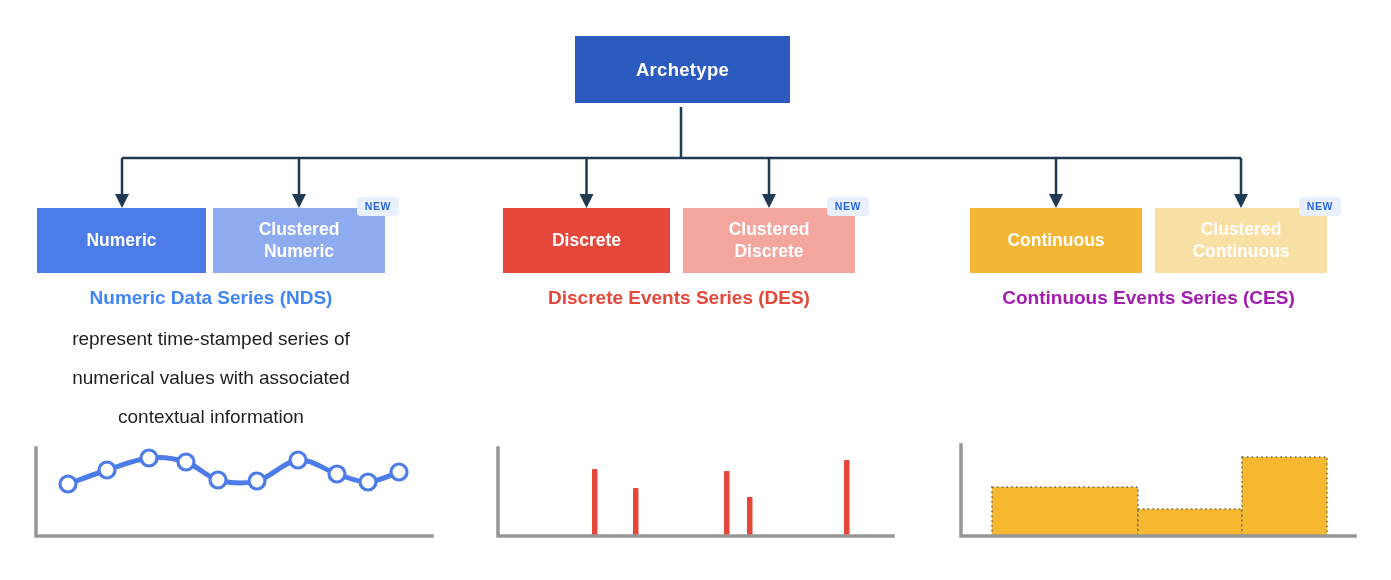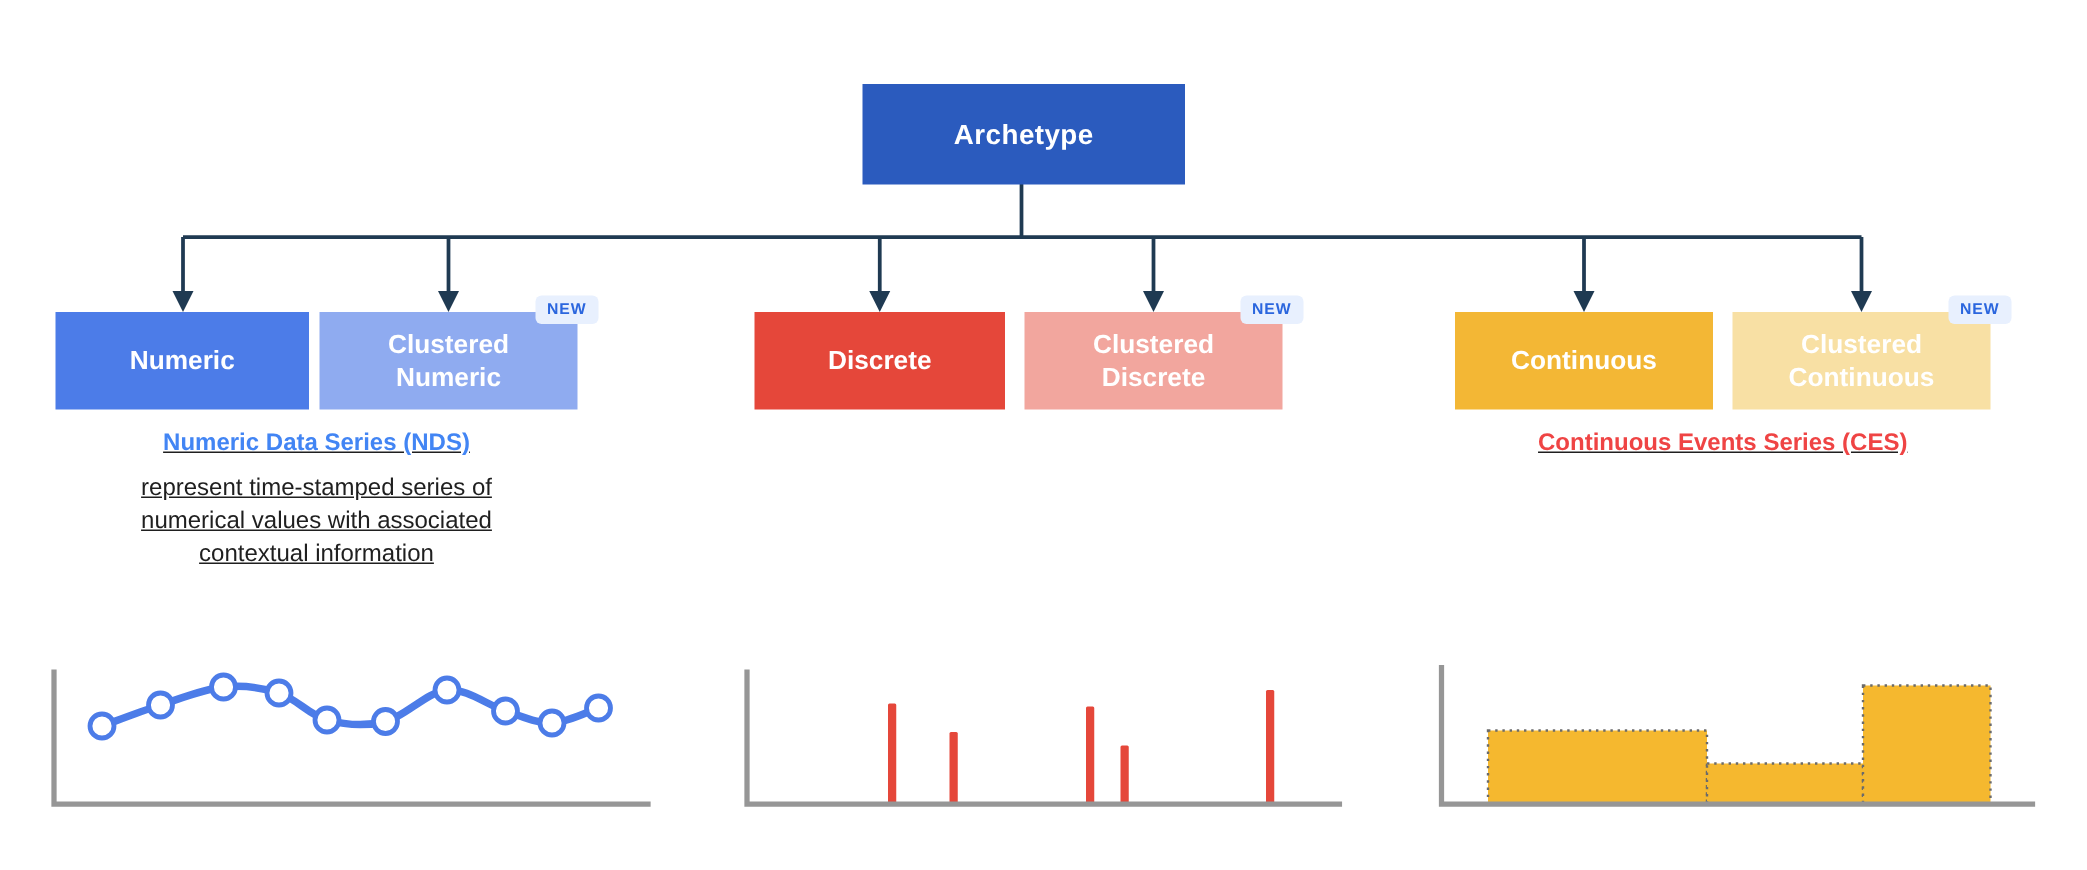--- a/index.html
+++ b/index.html
@@ -8,35 +8,35 @@
     background:#ffffff;font-family:"Liberation Sans",sans-serif;
   }
   #connector-svg{position:absolute;left:0;top:0;z-index:0;}
   .node{
     position:absolute;top:208px;height:65px;z-index:1;
     display:flex;align-items:center;justify-content:center;
     color:#ffffff;font-weight:bold;font-size:17.5px;line-height:1.25;
     text-align:center;white-space:pre-line;
   }
   .root-node{
-    position:absolute;left:575px;top:56px;width:215px;height:67px;z-index:1;
+    position:absolute;left:575px;top:36px;width:215px;height:67px;z-index:1;
     display:flex;align-items:center;justify-content:center;
     color:#ffffff;font-weight:bold;font-size:18.5px;letter-spacing:.3px;
   }
   .badge{
     position:absolute;top:-11px;right:-14px;
     font-size:10.5px;font-weight:bold;letter-spacing:.6px;
     padding:4px 8px;border-radius:4px;line-height:1;text-align:right;
   }
   .desc{
     position:absolute;top:287px;text-align:center;z-index:1;
-    color:#1f1f1f;font-size:16px;text-decoration:underline;
+    color:#1f1f1f;font-size:19px;
   }
   .desc .heading{font-weight:bold;margin-bottom:10px;}
-  .desc .body{white-space:pre-line;line-height:22px;}
+  .desc .body{white-space:pre-line;line-height:39px;}
   .chart{position:absolute;z-index:1;}
 </style>
 </head>
 <body>
 
 <svg id="connector-svg" width="1391" height="580">
   <path d="M681 107 V158 M122 158 H1241 M122 158 V195 M299 158 V195 M586.5 158 V195 M769 158 V195 M1056 158 V195 M1241 158 V195" stroke="#1F3A52" stroke-width="2.5" fill="none"></path>
   <path fill="#1F3A52" d="M115 194 H129 L122 208 Z M292 194 H306 L299 208 Z M579.5 194 H593.5 L586.5 208 Z M762 194 H776 L769 208 Z M1049 194 H1063 L1056 208 Z M1234 194 H1248 L1241 208 Z"></path>
 </svg>
 
@@ -75,24 +75,25 @@
 </div>
 
 <div class="desc" style="left:37px;width:348px;">
   <div class="heading" style="color: rgb(66, 133, 244);">Numeric Data Series (NDS)</div>
   <div class="body">represent time-stamped series of
 numerical values with associated
 contextual information</div>
 </div>
 
 <div class="desc" style="left:503px;width:352px;">
+  <div class="heading" style="color: rgb(229, 71, 58);">Discrete Events Series (DES)</div>
 </div>
 
 <div class="desc" style="left:966px;width:365px;">
-  <div class="heading" style="color: #ef4444;">Continuous Events Series (CES)</div>
+  <div class="heading" style="color: #a21caf;">Continuous Events Series (CES)</div>
 </div>
 
 <svg class="chart" width="402" height="100" viewBox="0 0 402 100" style="left: 33px; top: 443px;">
     <path d="M35 41 C41.5 38.666666666666664,60.5 31.333333333333332,74 27 C87.5 22.666666666666668,102.83333333333333 16.333333333333332,116 15 C129.16666666666666 13.666666666666666,141.5 15.333333333333334,153 19 C164.5 22.666666666666668,173.16666666666666 33.833333333333336,185 37 C196.83333333333334 40.166666666666664,210.66666666666666 41.333333333333336,224 38 C237.33333333333334 34.666666666666664,251.66666666666666 18.166666666666668,265 17 C278.3333333333333 15.833333333333334,292.3333333333333 27.333333333333332,304 31 C315.6666666666667 34.666666666666664,324.6666666666667 39.333333333333336,335 39 C345.3333333333333 38.666666666666664,360.8333333333333 30.666666666666668,366 29" fill="none" stroke="#4C7CE8" stroke-width="5" stroke-linecap="round" stroke-linejoin="round"></path>
     <circle cx="35" cy="41" r="8" fill="#FFFFFF" stroke="#4C7CE8" stroke-width="3.2"></circle>
     <circle cx="74" cy="27" r="8" fill="#FFFFFF" stroke="#4C7CE8" stroke-width="3.2"></circle>
     <circle cx="116" cy="15" r="8" fill="#FFFFFF" stroke="#4C7CE8" stroke-width="3.2"></circle>
     <circle cx="153" cy="19" r="8" fill="#FFFFFF" stroke="#4C7CE8" stroke-width="3.2"></circle>
     <circle cx="185" cy="37" r="8" fill="#FFFFFF" stroke="#4C7CE8" stroke-width="3.2"></circle>
     <circle cx="224" cy="38" r="8" fill="#FFFFFF" stroke="#4C7CE8" stroke-width="3.2"></circle>

